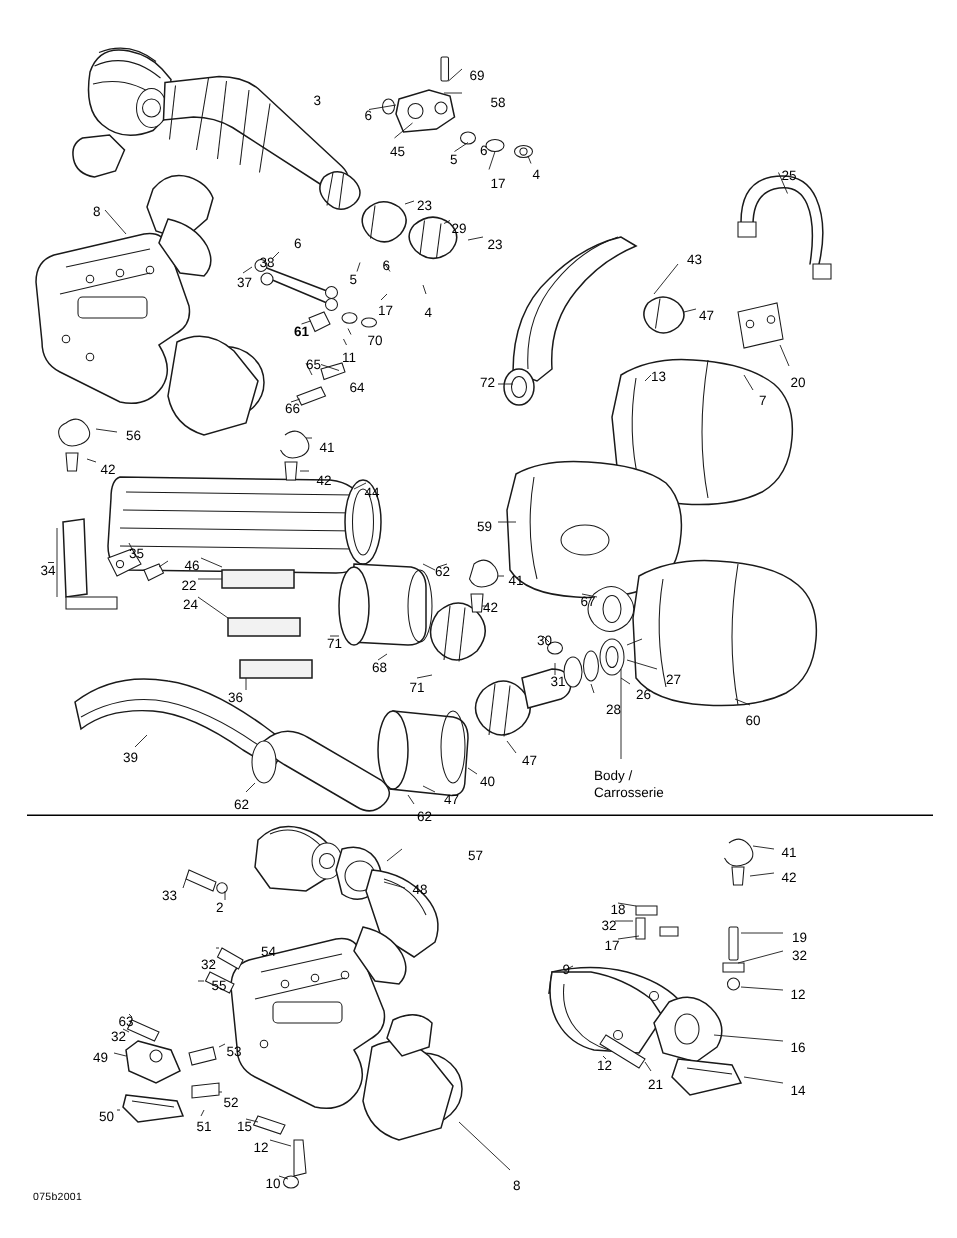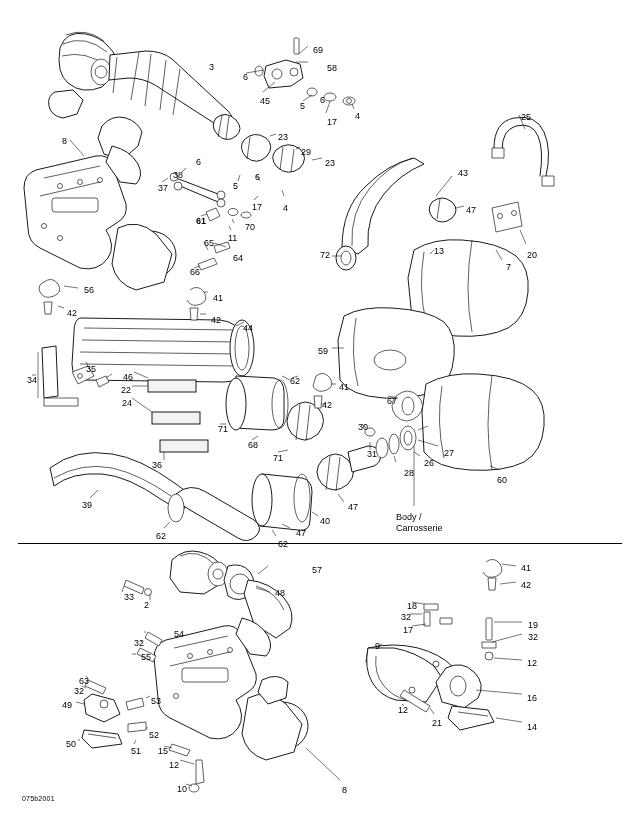--- a/index.html
+++ b/index.html
@@ -465,21 +465,21 @@
       <div class="lbl" style="left: 82px; top: 500px;">39</div>
       <div class="lbl" style="left: 348px; top: 502px;">47</div>
       <div class="lbl" style="left: 320px; top: 516px;">40</div>
       <div class="lbl" style="left: 296px; top: 528px;">47</div>
       <div class="lbl" style="left: 156px; top: 531px;">62</div>
       <div class="lbl" style="left: 278px; top: 539px;">62</div>
       <div class="lbl" style="left: 265px; top: 565px; margin-left: 47px;">57</div>
       <div class="lbl" style="left: 521px; top: 563px;">41</div>
       <div class="lbl" style="left: 521px; top: 580px;">42</div>
       <div class="lbl" style="left: 275px; top: 588px;">48</div>
-      <div class="lbl" style="left: 124px; top: 592px;">33</div>
+      <div class="lbl" style="left: 108px; top: 592px;">33</div>
       <div class="lbl" style="left: 144px; top: 600px;">2</div>
       <div class="lbl" style="left: 407px; top: 601px;">18</div>
       <div class="lbl" style="left: 401px; top: 612px;">32</div>
       <div class="lbl" style="left: 528px; top: 620px;">19</div>
       <div class="lbl" style="left: 403px; top: 625px;">17</div>
       <div class="lbl" style="left: 528px; top: 632px;">32</div>
       <div class="lbl" style="left: 138px; top: 629px; padding-left: 36px;">54</div>
       <div class="lbl" style="left: 134px; top: 638px;">32</div>
       <div class="lbl" style="left: 375px; top: 641px;">9</div>
       <div class="lbl" style="left: 527px; top: 658px;">12</div>

